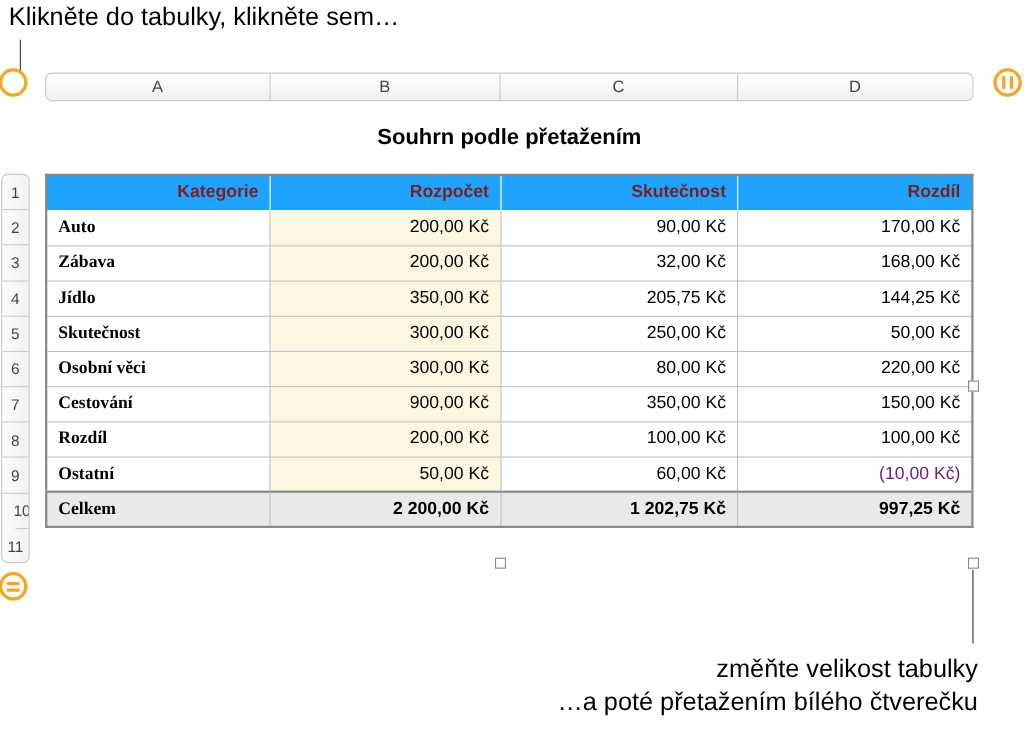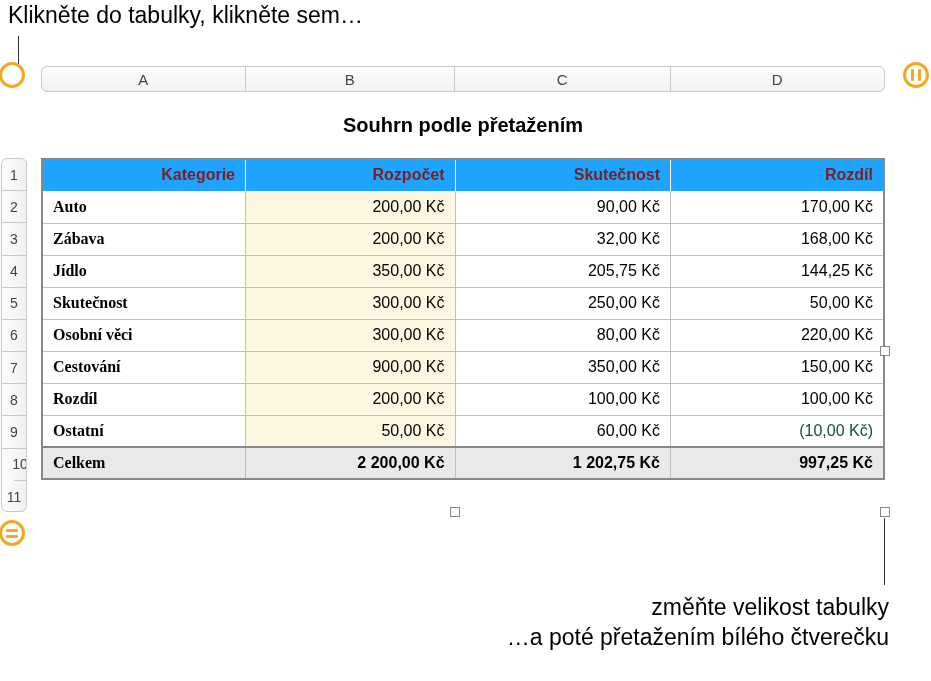--- a/index.html
+++ b/index.html
@@ -146,21 +146,21 @@
   }
   .grid tbody td.cat {
     font-weight: 700;
     text-align: left;
     font-family: Liberation Serif, serif;
   }
   .grid tbody td.num { text-align: right; }
   .grid tbody tr td:nth-child(2) { background: #fbf7e1; }
   .grid tbody tr.total td { background: #e9e9e9; font-weight: 700; border-top: 2px solid #888; margin-top: 40px;}
   .grid tbody tr.total td:nth-child(2) { background: #e9e9e9; text-align: right; }
-  .neg { color: #14532d; }
+  .neg { color: #701a75; }
 
   
   .resize-sq {
     position: absolute;
     width: 10px; height: 10px;
     background: #fff;
     border: 1px solid #888;
   }
 
   .callout-bottom {

